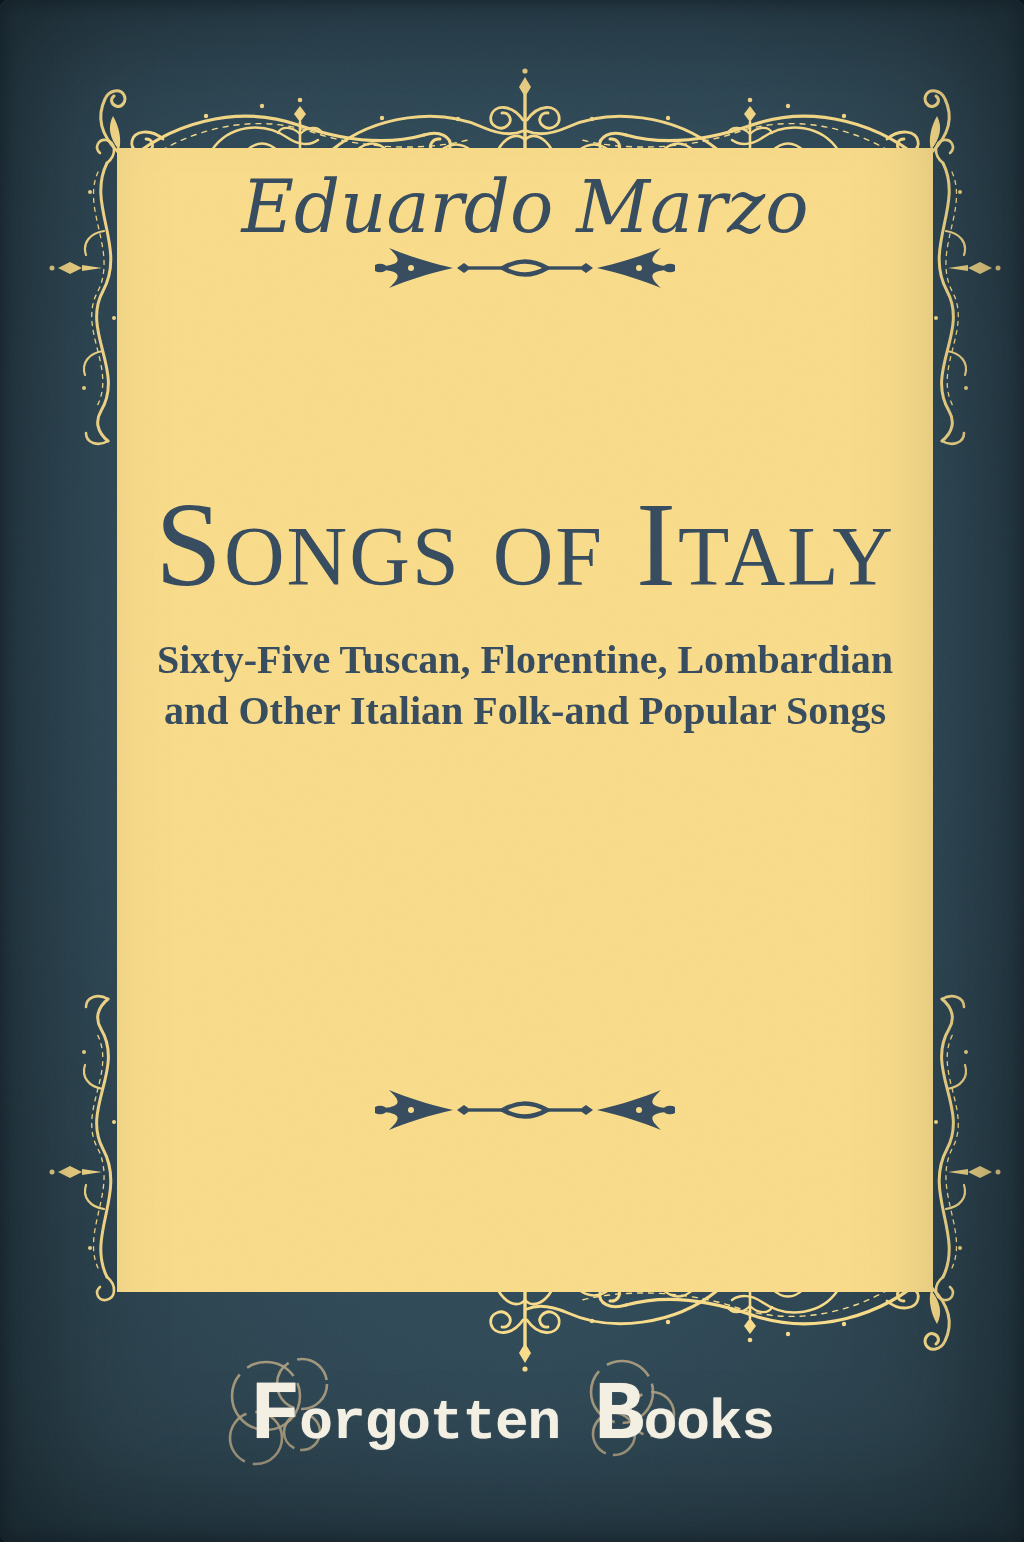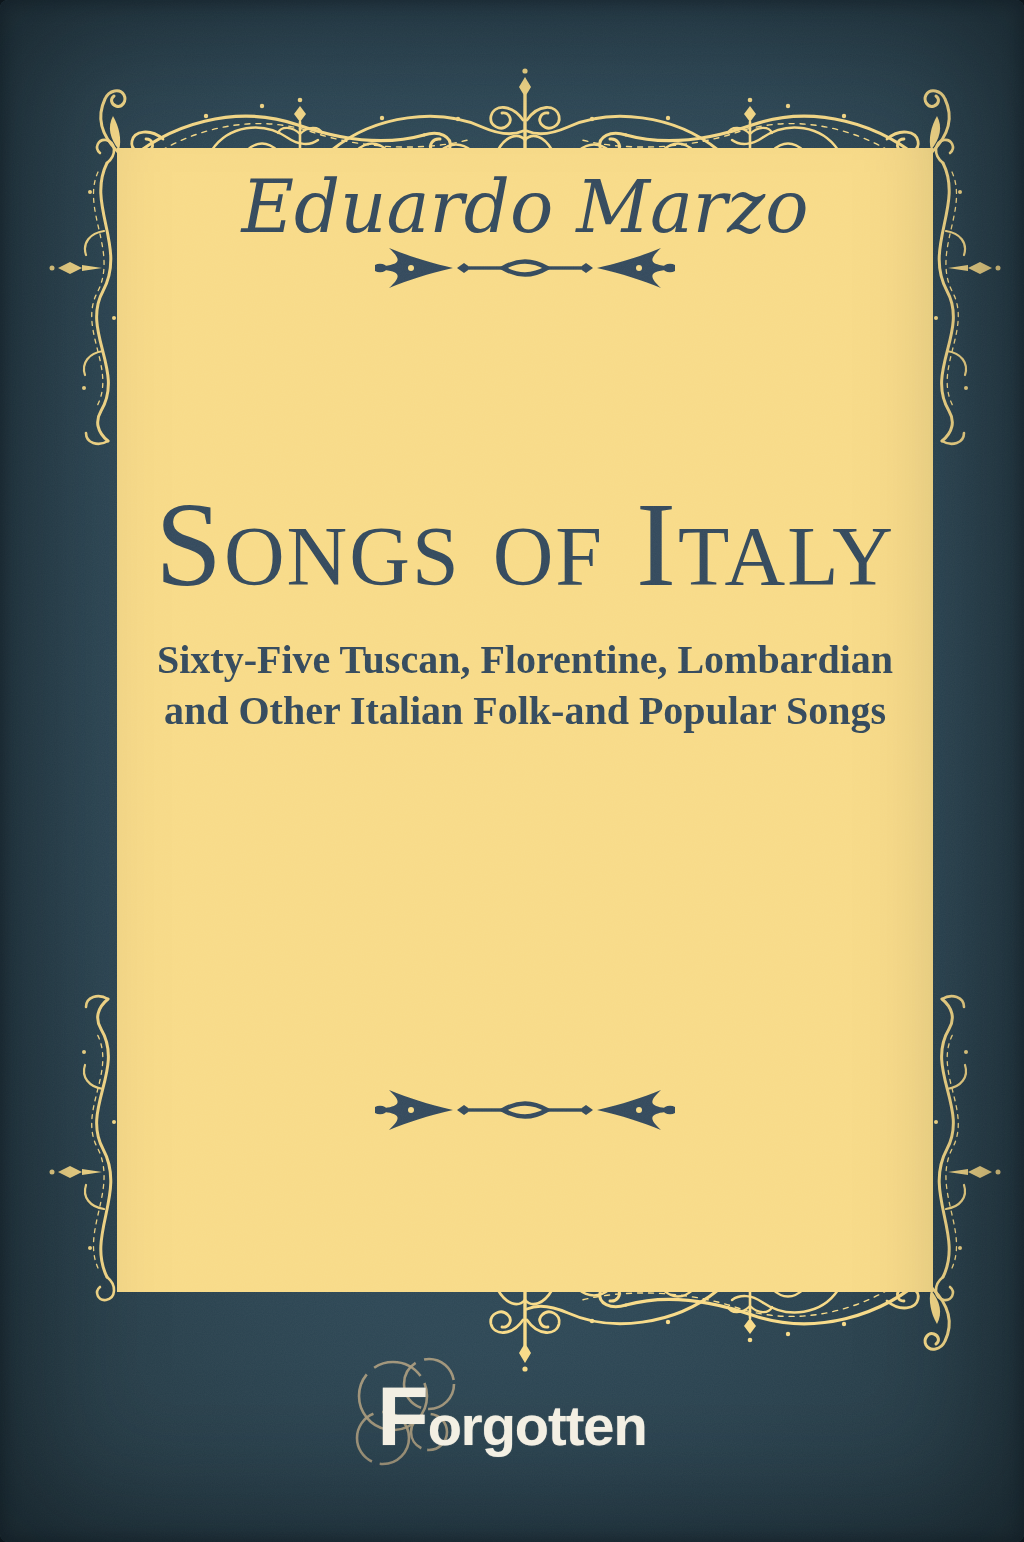--- a/index.html
+++ b/index.html
@@ -47,21 +47,21 @@
   .subtitle span{display:block;}
   .divider{position:absolute;left:50%;margin-left:-150px;width:300px;height:40px;}
   .d1{top:100px;}
   .d2{top:942px;}
   
   .logo{
     position:absolute;top:1368px;left:0;width:100%;height:130px;
     display:flex;justify-content:center;align-items:baseline;gap:34px;
   }
   .word{
-    position:relative;font-family:Liberation Sans, sans-serif;font-weight:bold;
+    position:relative;font-family:Liberation Mono, monospace;font-weight:bold;
     color:var(--logo-text);letter-spacing:-1px;text-shadow:0 0 1px rgba(243,239,227,.6);
   }
   .word .cap{font-size:84px;position:relative;z-index:1;}
   .word .rest{font-size:56px;position:relative;z-index:1;}
   .flourish{position:absolute;z-index:0;}
   .fl-f{left:-40px;top:-24px;width:150px;height:150px;}
   .fl-b{left:-34px;top:-22px;width:136px;height:136px;}
   .flourish circle{stroke:var(--logo-flourish);stroke-width:2.6;fill:none;opacity:.92;}
 </style>
 </head>
@@ -170,20 +170,28 @@
   <div class="logo">
     <span class="word">
       <svg class="flourish fl-f" viewBox="0 0 150 150" aria-hidden="true">
         <circle cx="56" cy="52" r="34" stroke-dasharray="52 8 70 10"></circle>
         <circle cx="92" cy="40" r="25" stroke-dasharray="40 7 56 9"></circle>
         <circle cx="46" cy="94" r="26" stroke-dasharray="44 8 60 9"></circle>
         <circle cx="92" cy="88" r="18" stroke-dasharray="30 6 42 8"></circle>
       </svg>
       <span class="cap">F</span><span class="rest">orgotten</span>
     </span>
+    <span class="word">
+      <svg class="flourish fl-b" viewBox="0 0 136 136" aria-hidden="true">
+        <circle cx="62" cy="46" r="31" stroke-dasharray="48 8 64 10"></circle>
+        <circle cx="92" cy="68" r="22" stroke-dasharray="36 7 50 9"></circle>
+        <circle cx="54" cy="88" r="21" stroke-dasharray="34 7 48 8"></circle>
+      </svg>
+      <span class="cap">B</span><span class="rest">ooks</span>
+    </span>
   </div>
 
   <svg class="noise-svg" aria-hidden="true">
     <filter id="nz">
       <feTurbulence type="fractalNoise" baseFrequency="0.9" numOctaves="2" stitchTiles="stitch"></feTurbulence>
       <feColorMatrix type="matrix" values="0 0 0 0 0.85  0 0 0 0 0.85  0 0 0 0 0.85  0 0 0 0.05 0"></feColorMatrix>
     </filter>
     <rect width="1024" height="1542" filter="url(#nz)"></rect>
   </svg>
 

